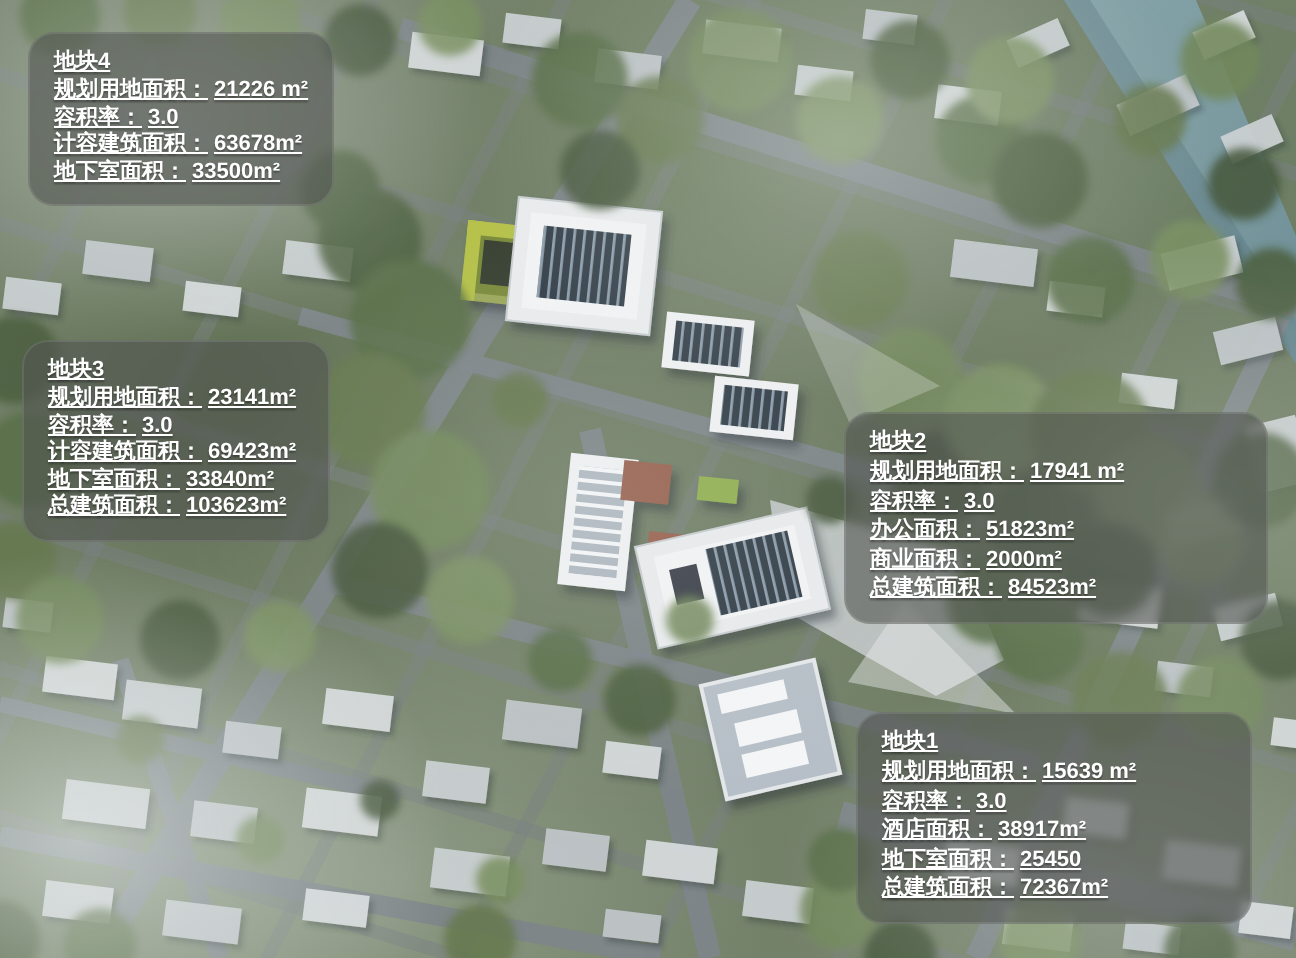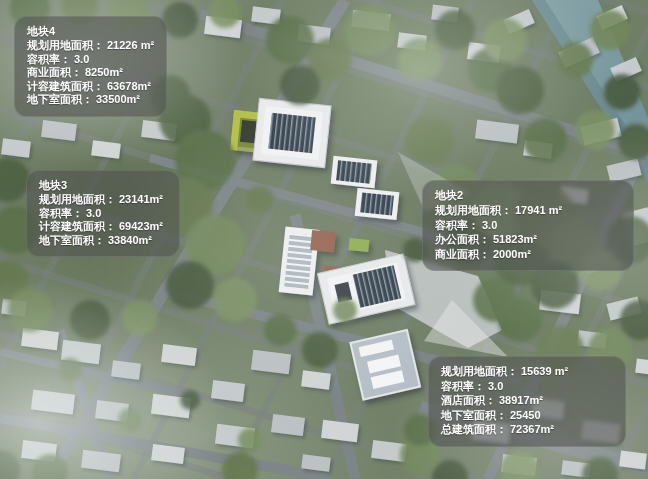--- a/index.html
+++ b/index.html
@@ -30,20 +30,21 @@
   }
   .infobox{
     position:absolute;box-sizing:border-box;
     background:rgba(82,85,82,.60);
     border:1px solid rgba(255,255,255,.10);
     border-radius:13px;
     padding:7px 12px 9px 12px;
     color:#ffffff;font-weight:bold;font-size:11px;line-height:13.6px;
     text-shadow:0 1px 1px rgba(0,0,0,.35);
     backdrop-filter:blur(2px);
+    text-decoration:underline;
   }
   .infobox .title{line-height:14px;margin-bottom:1px;}
   .infobox .row{white-space:nowrap;}
   .infobox .row .val{margin-left:3px;}
   #box2,#box1{line-height:14.6px;}
 </style>
 </head>
 <body>
 
 <div class="scene">
@@ -269,47 +270,49 @@
     <polygon points="398,152 425,212 470,193" fill="#e8ecec" opacity="0.28"></polygon>
   </svg>
 
   <div class="haze"></div>
 
   <div class="infobox" id="box4" style="left:14px;top:16px;width:153px;">
     <div class="title">地块4</div>
     <div class="rows">
         <div class="row"><span>规划用地面积：</span><span class="val">21226 m²</span></div>
         <div class="row"><span>容积率：</span><span class="val">3.0</span></div>
-        <div class="row"><span>商业面积：</span><span class="val">8250m²</span></div>
         <div class="row"><span>计容建筑面积：</span><span class="val">63678m²</span></div>
         <div class="row"><span>地下室面积：</span><span class="val">33500m²</span></div>
       </div>
   </div>
 
-  <div class="infobox" id="box3" style="left:26px;top:170px;width:154px;">
+  <div class="infobox" id="box3" style="left:11px;top:170px;width:154px;">
     <div class="title">地块3</div>
     <div class="rows">
         <div class="row"><span>规划用地面积：</span><span class="val">23141m²</span></div>
         <div class="row"><span>容积率：</span><span class="val">3.0</span></div>
         <div class="row"><span>计容建筑面积：</span><span class="val">69423m²</span></div>
         <div class="row"><span>地下室面积：</span><span class="val">33840m²</span></div>
+        <div class="row"><span>总建筑面积：</span><span class="val">103623m²</span></div>
       </div>
   </div>
 
-  <div class="infobox" id="box2" style="left:422px;top:180px;width:212px;">
+  <div class="infobox" id="box2" style="left:422px;top:206px;width:212px;">
     <div class="title">地块2</div>
     <div class="rows">
         <div class="row"><span>规划用地面积：</span><span class="val">17941 m²</span></div>
         <div class="row"><span>容积率：</span><span class="val">3.0</span></div>
         <div class="row"><span>办公面积：</span><span class="val">51823m²</span></div>
         <div class="row"><span>商业面积：</span><span class="val">2000m²</span></div>
+        <div class="row"><span>总建筑面积：</span><span class="val">84523m²</span></div>
       </div>
   </div>
 
   <div class="infobox" id="box1" style="left:428px;top:356px;width:198px;">
+    <div class="title">地块1</div>
     <div class="rows">
         <div class="row"><span>规划用地面积：</span><span class="val">15639 m²</span></div>
         <div class="row"><span>容积率：</span><span class="val">3.0</span></div>
         <div class="row"><span>酒店面积：</span><span class="val">38917m²</span></div>
         <div class="row"><span>地下室面积：</span><span class="val">25450</span></div>
         <div class="row"><span>总建筑面积：</span><span class="val">72367m²</span></div>
       </div>
   </div>
 
 </div>

